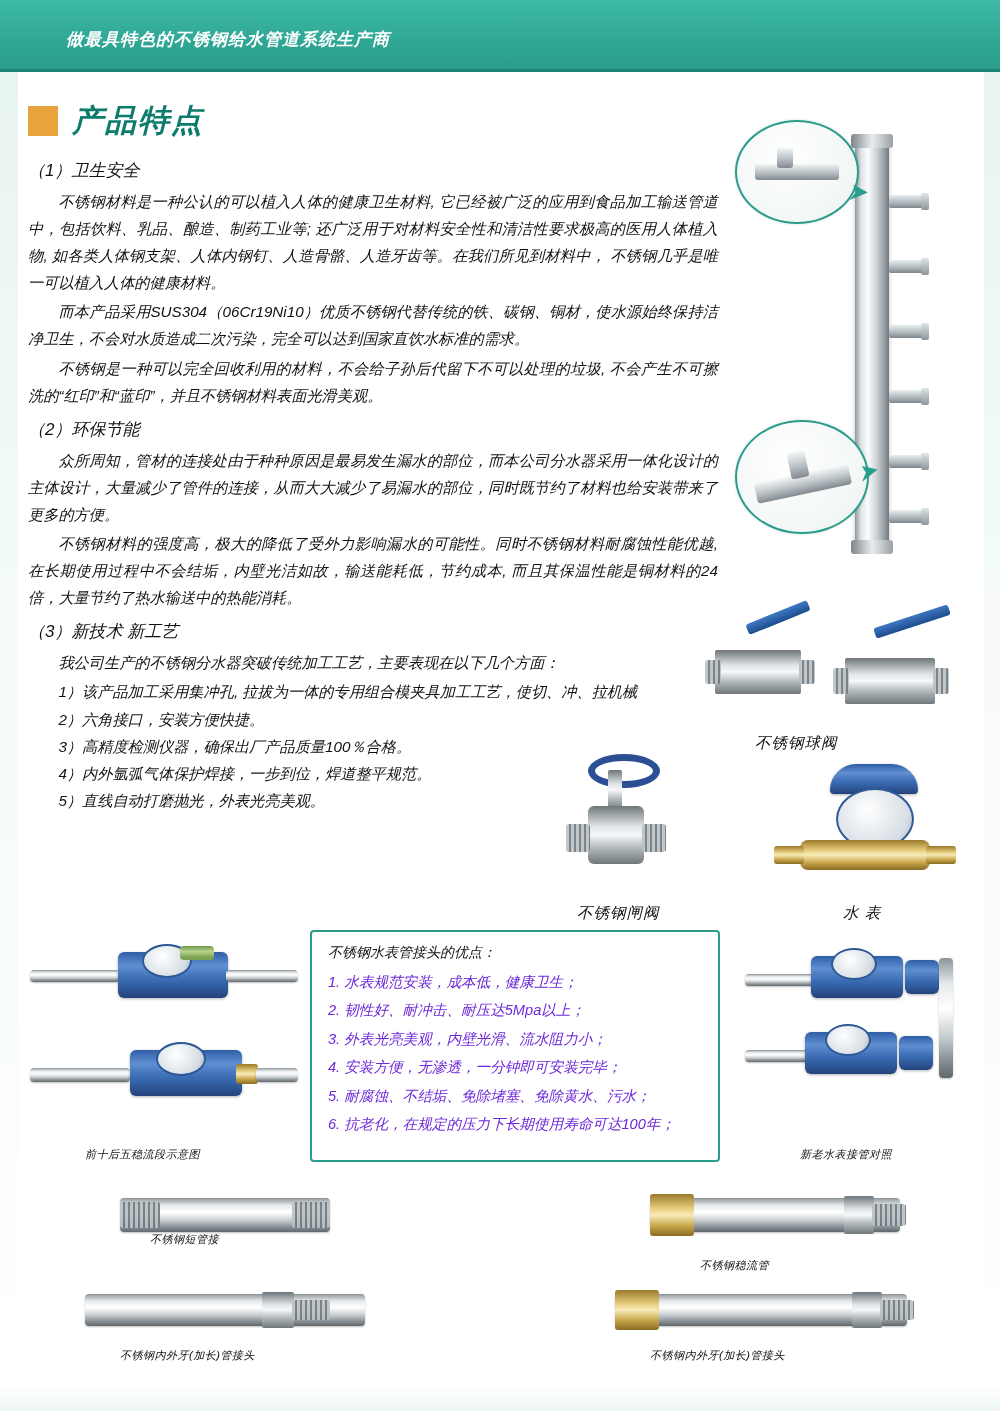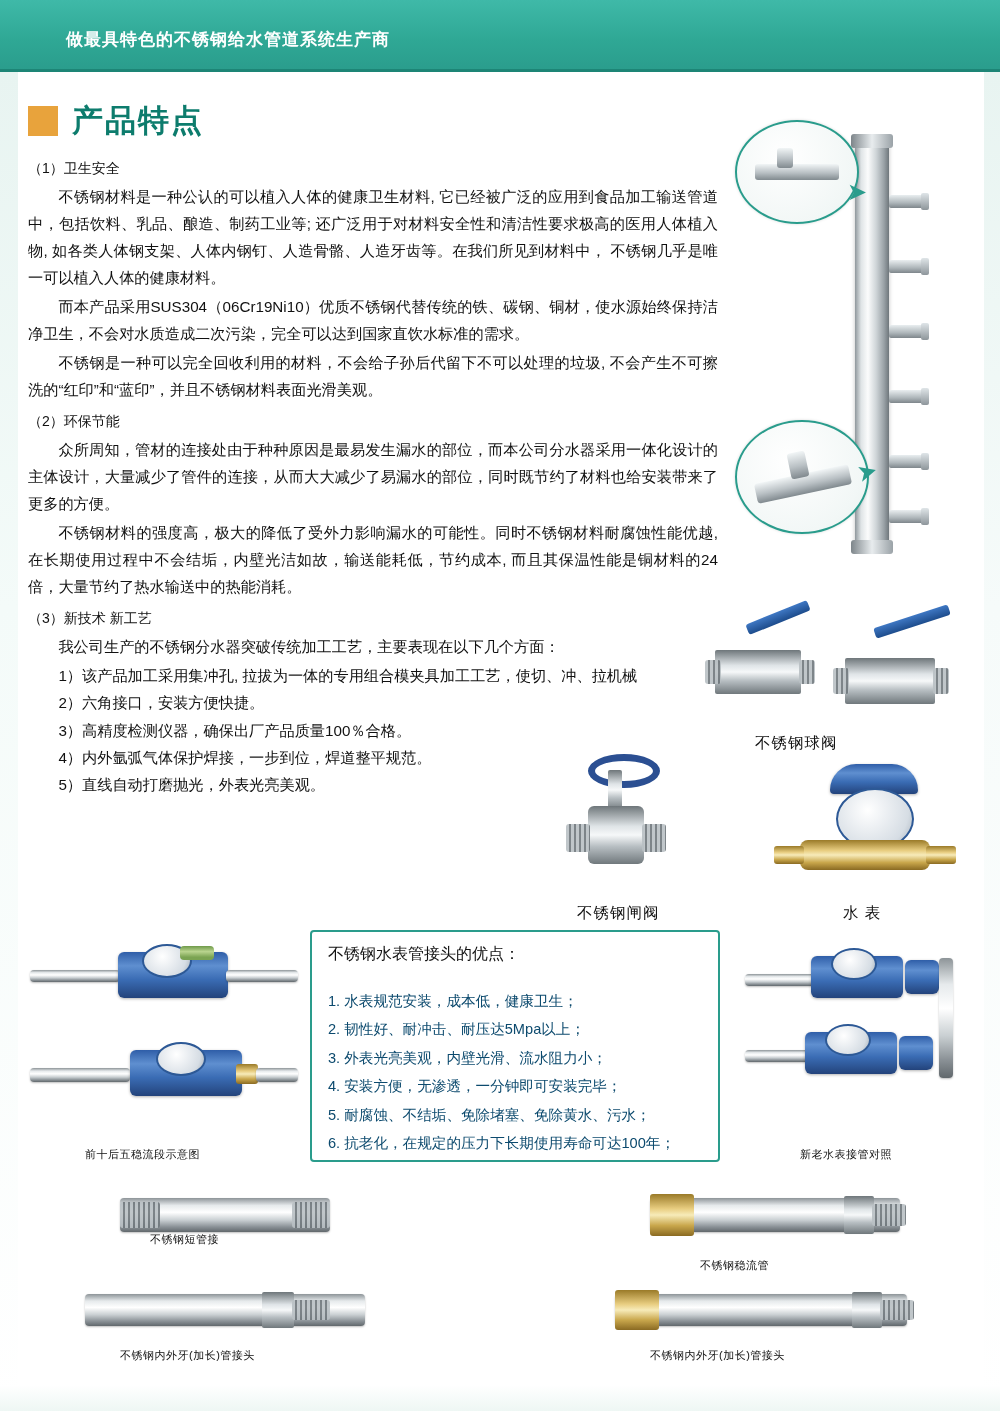--- a/index.html
+++ b/index.html
@@ -12,20 +12,21 @@
     font-family: "Liberation Sans", sans-serif;
     background: #ffffff;
     position: relative;
     overflow: hidden;
   }
   .page {
     position: relative;
     width: 1000px;
     height: 1411px;
     background: #ffffff;
+    font-style: italic;
   }
 
   
   .header {
     position: absolute;
     left: 0; top: 0;
     width: 1000px; height: 72px;
     background: linear-gradient(180deg, #3fb9a8 0%, #2fa895 55%, #2a9c8c 100%);
     overflow: hidden;
   }
@@ -112,21 +113,21 @@
   
   .body-text {
     position: absolute;
     left: 28px; top: 150px;
     width: 690px;
     color: #111;
     font-size: 15.2px;
     line-height: 1.78;
   }
   .sub-head {
-    font-size: 14px;
+    font-size: 17px;
     color: #111;
     margin: 6px 0 2px 0;
   }
   .para {
     text-indent: 2em;
     margin: 0 0 2px 0;
     text-align: justify;
   }
   .list-item {
     text-indent: 2em;
@@ -223,28 +224,28 @@
     position: absolute;
     left: 310px; top: 930px;
     width: 410px; height: 232px;
     border: 2px solid #2a9c8c;
     border-radius: 4px;
     background: #ffffff;
     padding: 12px 14px 10px 16px;
     box-sizing: border-box;
   }
   .adv-title {
-    font-size: 16px;
+    font-size: 14px;
     color: #111;
-    margin-bottom: 22px;
+    margin-bottom: 6px;
     font-weight: normal;
   }
   .adv-item {
     font-size: 14.6px;
-    color: #0c4a6e;
+    color: #6d28d9;
     line-height: 1.95;
     white-space: nowrap;
   }
 
   
   .cap {
     position: absolute;
     font-size: 11px;
     color: #111;
     letter-spacing: 0.5px;

